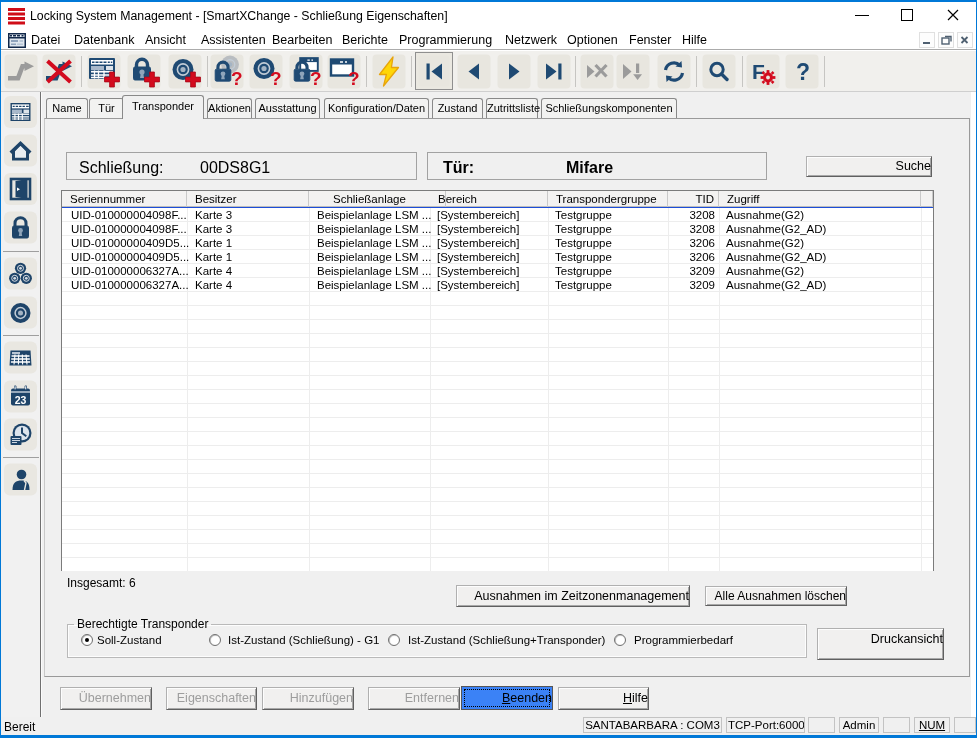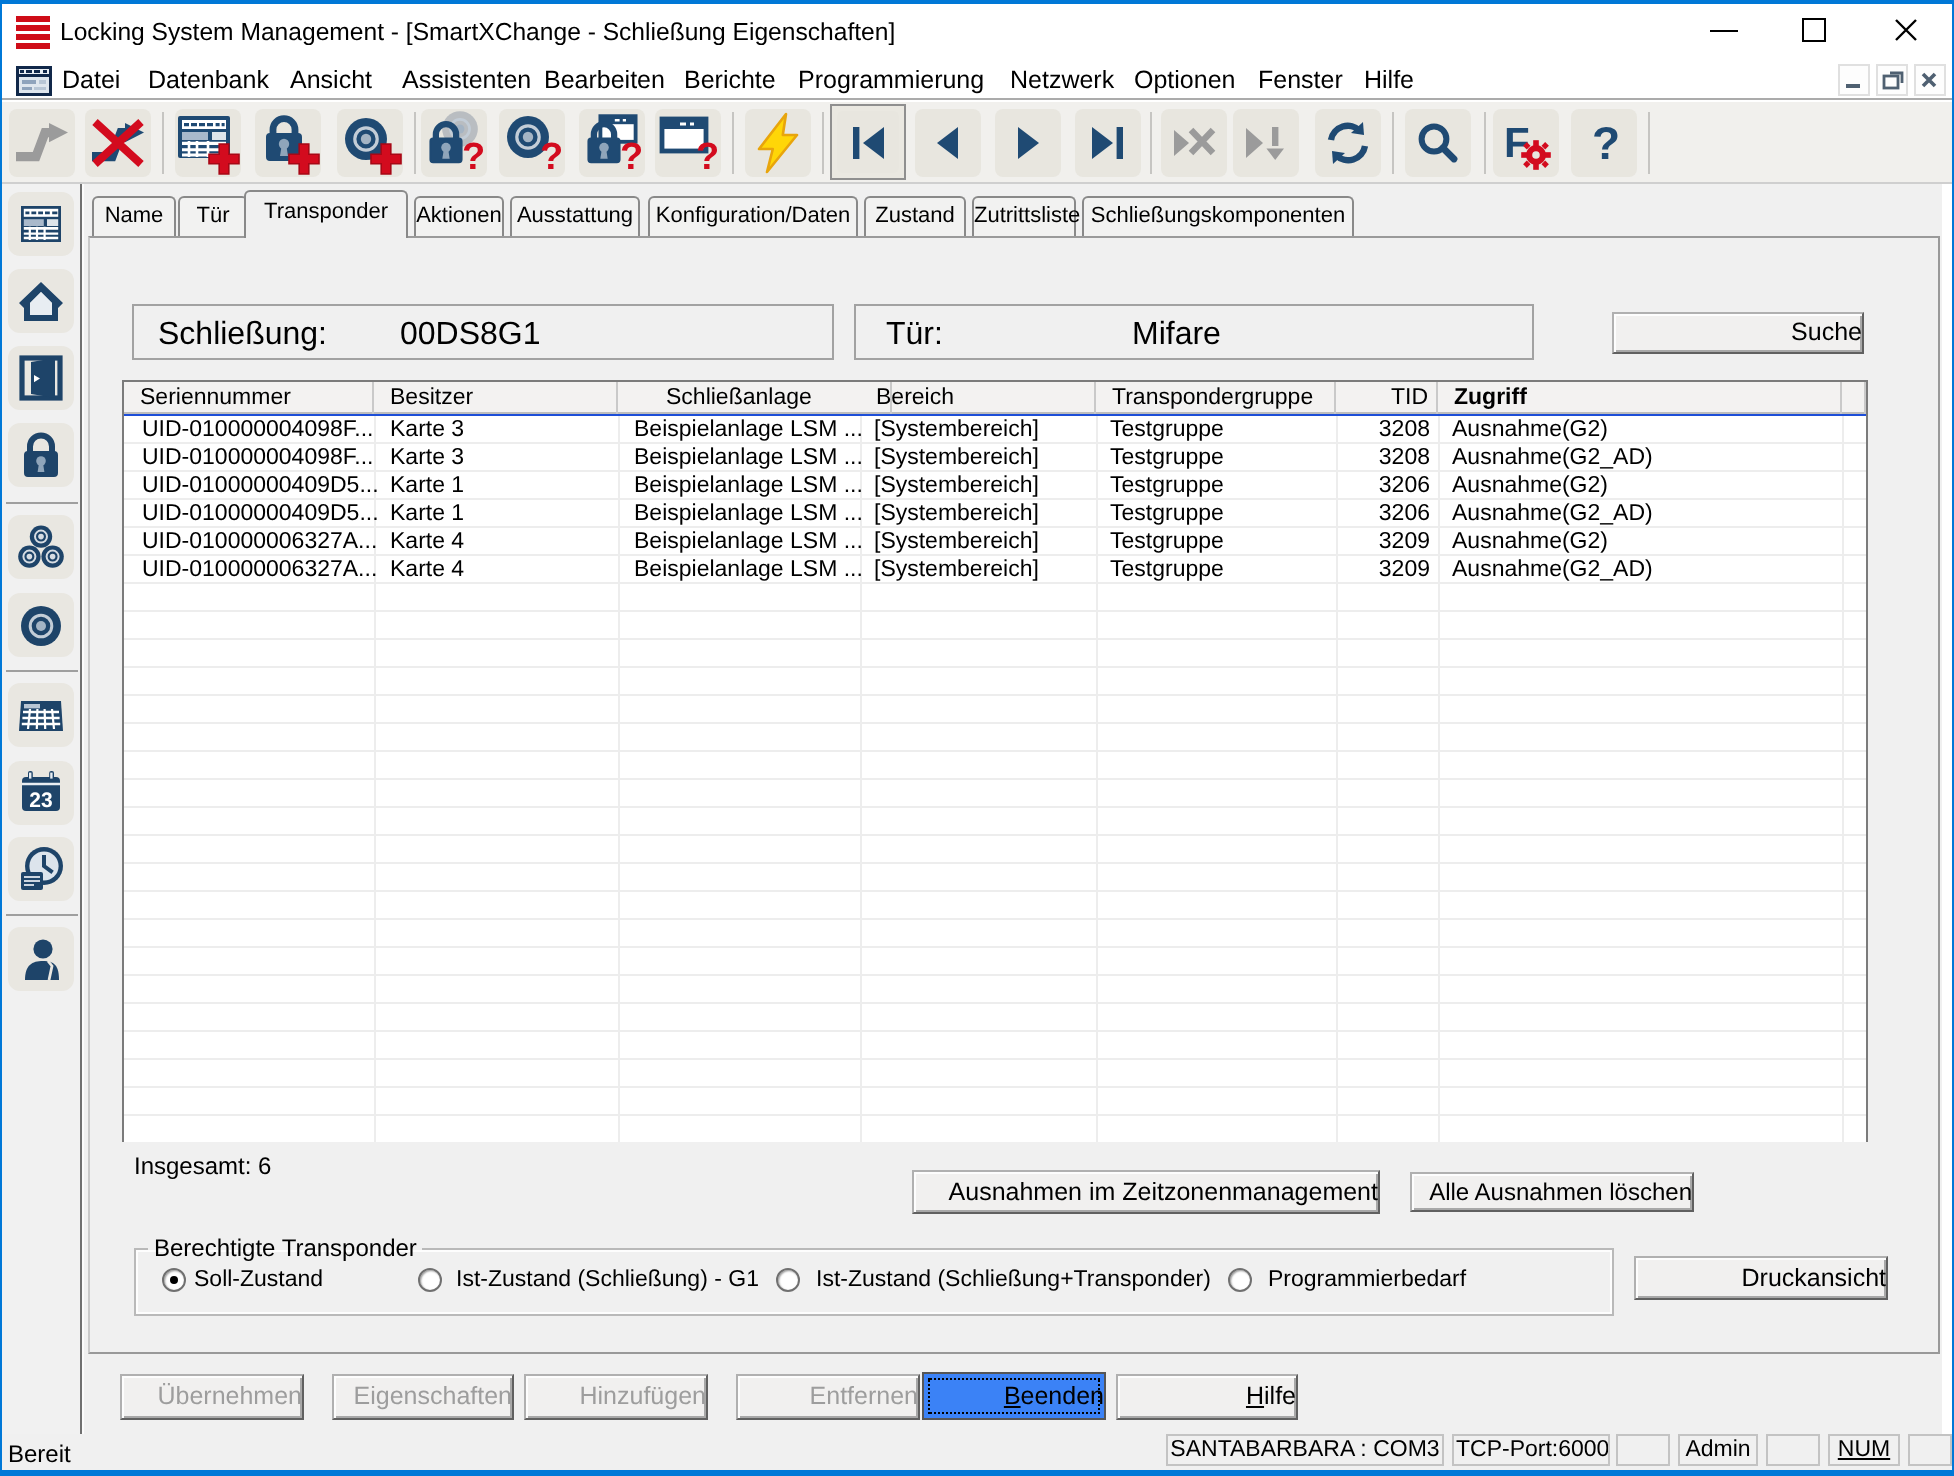--- a/index.html
+++ b/index.html
@@ -399,35 +399,35 @@
 <div class="abs tab" style="left:324px;width:105px">Konfiguration/Daten</div>
 <div class="abs tab" style="left:432px;width:51px">Zustand</div>
 <div class="abs tab" style="left:486px;width:52px">Zutrittsliste</div>
 <div class="abs tab" style="left:541px;width:136px">Schließungskomponenten</div>
 <div id="tab-sel" style="left:122px;width:82px">Transponder</div>
 
 <div class="abs fbox" style="left:66px;top:152px;width:351px;">
 <span class="abs" style="left:12px;top:6px">Schließung:</span>
 <span class="abs" style="left:133px;top:6px">00DS8G1</span>
   </div>
-<div class="abs fbox" style="left:427px;top:152px;width:340px;">
+<div class="abs fbox" style="left:427px;top:152px;width:340px;font-weight:bold;">
 <span class="abs" style="left:15px;top:6px">Tür:</span>
 <span class="abs" style="left:138px;top:6px">Mifare</span>
   </div>
 <div class="btn" style="left:806px;top:156px;width:126px;height:21px;line-height:19px;">Suche</div>
 
 <div class="abs" style="left:61px;top:190px;width:873px;height:381px;border:1px solid #7b7b7b;background:#1d4ed8;">
 <div style="position:absolute;left:0;top:0;width:871px;height:16px;background:#f3f2f1;border-bottom:1px solid #bdbdbd;font-size:11.5px;">
 <div style="position:absolute;left:0px;top:0;width:125px;height:16px;border-right:1px solid #c9c9c9;line-height:16px;overflow:hidden;padding-left:8px;">Seriennummer</div>
 <div style="position:absolute;left:125px;top:0;width:122px;height:16px;border-right:1px solid #c9c9c9;line-height:16px;overflow:hidden;padding-left:8px;">Besitzer</div>
 <div style="position:absolute;left:247px;top:0;width:121px;height:16px;border-right:1px solid #c9c9c9;line-height:16px;overflow:hidden;padding-left:8px;margin-left:16px;">Schließanlage</div>
 <div style="position:absolute;left:368px;top:0;width:118px;height:16px;border-right:1px solid #c9c9c9;line-height:16px;overflow:hidden;padding-left:8px;">Bereich</div>
 <div style="position:absolute;left:486px;top:0;width:120px;height:16px;border-right:1px solid #c9c9c9;line-height:16px;overflow:hidden;padding-left:8px;">Transpondergruppe</div>
 <div style="position:absolute;left:606px;top:0;width:51px;height:16px;border-right:1px solid #c9c9c9;line-height:16px;overflow:hidden;text-align:right;padding-right:4px;">TID</div>
-<div style="position:absolute;left:657px;top:0;width:202px;height:16px;border-right:1px solid #c9c9c9;line-height:16px;overflow:hidden;padding-left:8px;font-weight:bold;">Zugriff</div>
+<div style="position:absolute;left:657px;top:0;width:202px;height:16px;border-right:1px solid #c9c9c9;line-height:16px;overflow:hidden;padding-left:8px;">Zugriff</div>
 <div style="position:absolute;left:859px;top:0;width:12px;height:16px;border-right:1px solid #c9c9c9;line-height:16px;overflow:hidden;padding-left:8px;"></div>
 </div>
 <div style="position:absolute;left:0;top:17px;width:871px;height:363px;background:repeating-linear-gradient(to bottom,#fff 0,#fff 13px,#ededed 13px,#ededed 14px);">
 <div style="position:absolute;left:125px;top:0;width:1px;height:363px;background:#ededed;"></div>
 <div style="position:absolute;left:247px;top:0;width:1px;height:363px;background:#ededed;"></div>
 <div style="position:absolute;left:368px;top:0;width:1px;height:363px;background:#ededed;"></div>
 <div style="position:absolute;left:486px;top:0;width:1px;height:363px;background:#ededed;"></div>
 <div style="position:absolute;left:606px;top:0;width:1px;height:363px;background:#ededed;"></div>
 <div style="position:absolute;left:657px;top:0;width:1px;height:363px;background:#ededed;"></div>
 <div style="position:absolute;left:859px;top:0;width:1px;height:363px;background:#ededed;"></div>
@@ -497,21 +497,21 @@
 <span class="rad" style="left:81px;top:634px;">
     <span class="rdot"></span>
   </span>
 <span class="abs" style="left:97px;top:634px;font-size:11.5px;">Soll-Zustand</span>
 <span class="rad" style="left:209px;top:634px;"></span>
 <span class="abs" style="left:228px;top:634px;font-size:11.5px;">Ist-Zustand (Schließung) - G1</span>
 <span class="rad" style="left:388px;top:634px;"></span>
 <span class="abs" style="left:408px;top:634px;font-size:11.5px;">Ist-Zustand (Schließung+Transponder)</span>
 <span class="rad" style="left:614px;top:634px;"></span>
 <span class="abs" style="left:634px;top:634px;font-size:11.5px;">Programmierbedarf</span>
-<div class="btn" style="left:817px;top:628px;width:127px;height:22px;line-height:20px;">Druckansicht</div>
+<div class="btn" style="left:817px;top:628px;width:127px;height:32px;line-height:20px;">Druckansicht</div>
 
 <div class="btn dis" style="left:60px;top:687px;width:92px;height:23px;line-height:21px;">Übernehmen</div>
 <div class="btn dis" style="left:166px;top:687px;width:91px;height:23px;line-height:21px;">Eigenschaften</div>
 <div class="btn dis" style="left:262px;top:687px;width:92px;height:23px;line-height:21px;">Hinzufügen</div>
 <div class="btn dis" style="left:368px;top:687px;width:92px;height:23px;line-height:21px;">Entfernen</div>
 <div class="btn" id="beenden" style="left:461px;top:686px;width:92px;height:24px;line-height:22px;"><u>B</u>eenden</div>
 <div class="btn" style="left:558px;top:687px;width:91px;height:23px;line-height:21px;"><u>H</u>ilfe</div>
 
 <div class="abs" id="statusbar">
 <span class="abs" style="left:3px;top:3px;">Bereit</span>

